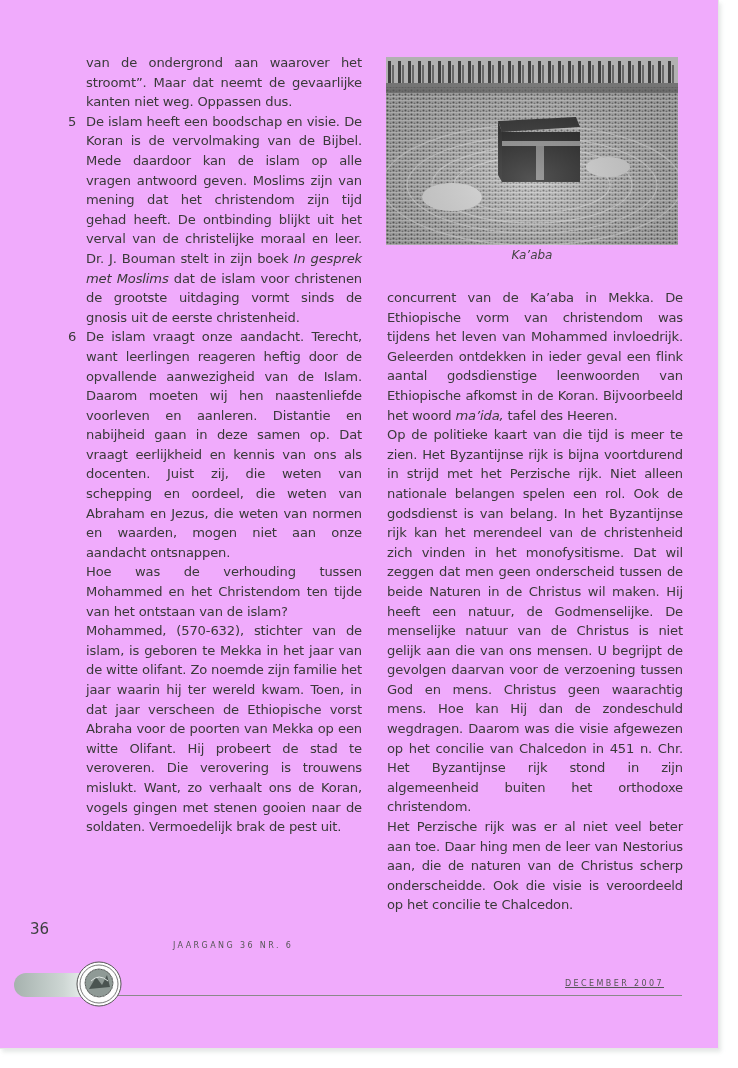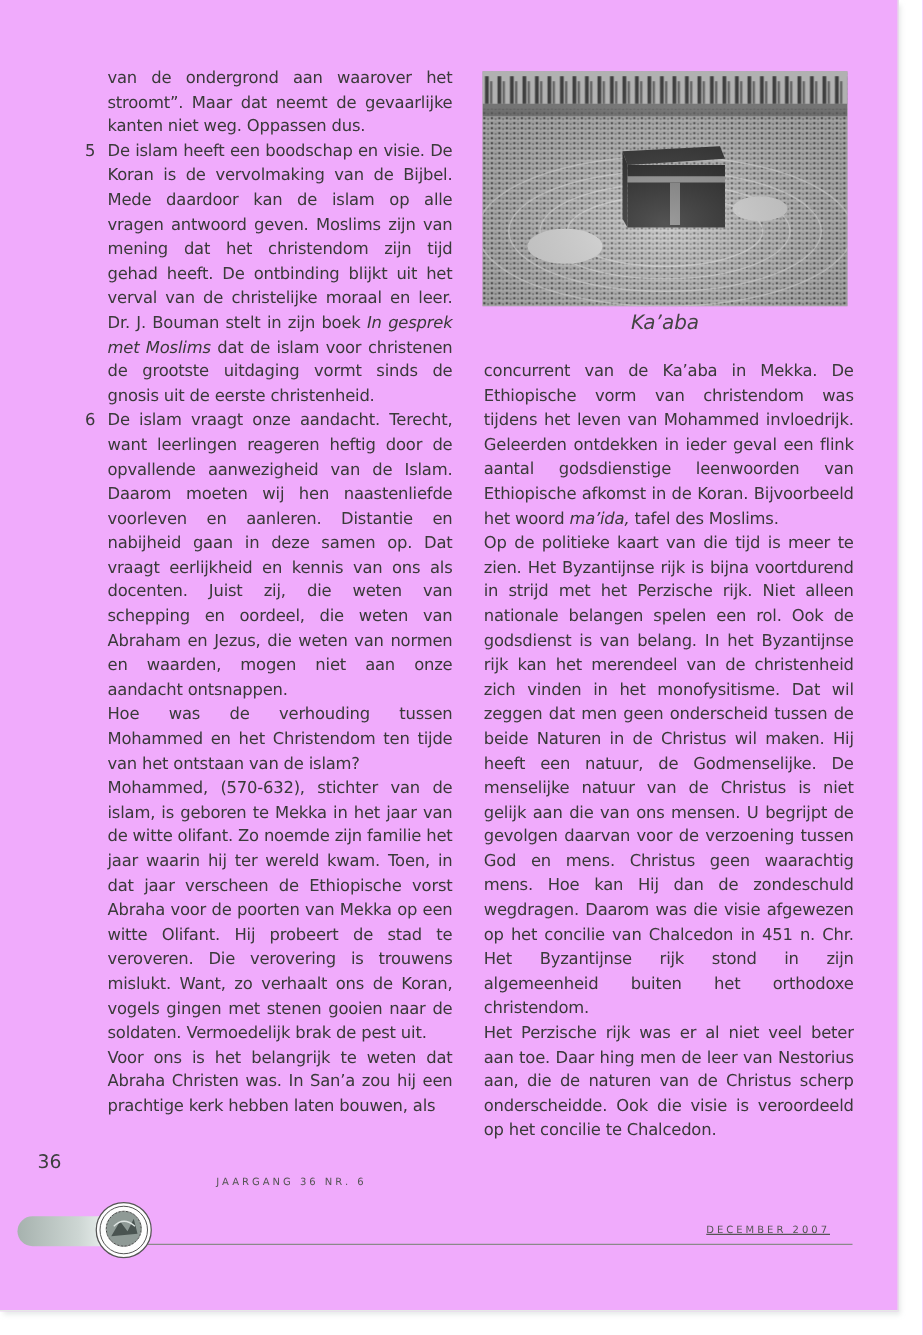--- a/index.html
+++ b/index.html
@@ -72,21 +72,21 @@
     }
     .figure svg {
       display: block;
     }
     .caption {
       position: absolute;
       left: 386px;
       top: 248px;
       width: 292px;
       text-align: center;
-      font-size: 16px;
+      font-size: 12px;
       font-style: italic;
       color: #444;
     }
     .footer-tab {
       position: absolute;
       left: 14px;
       top: 973px;
       width: 70px;
       height: 24px;
       border-radius: 12px 0 0 12px;
@@ -144,21 +144,20 @@
     <p class="numbered">
       <span class="num">5</span><span>De islam heeft een boodschap en visie. De Koran is de vervolmaking van de Bijbel. Mede daardoor kan de islam op alle vragen antwoord geven. Moslims zijn van mening dat het christendom zijn tijd gehad heeft. De ontbinding blijkt uit het verval van de christelijke moraal en leer. Dr. J. Bouman stelt in zijn boek </span><em>In gesprek met Moslims</em><span> dat de islam voor christenen de grootste uitdaging vormt sinds de gnosis uit de eerste christenheid.</span>
     </p>
 
     <p class="numbered">
       <span class="num">6</span><span>De islam vraagt onze aandacht. Terecht, want leerlingen reageren heftig door de opvallende aanwezigheid van de Islam. Daarom moeten wij hen naastenliefde voorleven en aanleren. Distantie en nabijheid gaan in deze samen op. Dat vraagt eerlijkheid en kennis van ons als docenten. Juist zij, die weten van schepping en oordeel, die weten van Abraham en Jezus, die weten van normen en waarden, mogen niet aan onze aandacht ontsnappen.</span>
     </p>
 
     <p>Hoe was de verhouding tussen Mohammed en het Christendom ten tijde van het ontstaan van de islam?</p>
     <p>Mohammed, (570-632), stichter van de islam, is geboren te Mekka in het jaar van de witte olifant. Zo noemde zijn familie het jaar waarin hij ter wereld kwam. Toen, in dat jaar verscheen de Ethiopische vorst Abraha voor de poorten van Mekka op een witte Olifant. Hij probeert de stad te veroveren. Die verovering is trouwens mislukt. Want, zo verhaalt ons de Koran, vogels gingen met stenen gooien naar de soldaten. Vermoedelijk brak de pest uit.</p>
-    <p>Voor ons is het belangrijk te weten dat Abraha Christen was. In San’a zou hij een prachtige kerk hebben laten bouwen, als</p>
   </div>
 
   <div class="figure">
     <svg width="292" height="188" viewBox="0 0 292 188">
       <defs>
         <pattern id="crowd" width="6" height="4" patternUnits="userSpaceOnUse">
           <rect width="6" height="4" fill="#b4b4b4"></rect>
           <circle cx="1.5" cy="1.5" r="1" fill="#5a5a5a"></circle>
           <circle cx="4.5" cy="2.5" r="0.9" fill="#7a7a7a"></circle>
           <rect x="0" y="3" width="6" height="0.6" fill="#d6d6d6"></rect>
@@ -186,21 +185,21 @@
       <polygon points="112,64 116,75 116,125 112,118" fill="#1f1f1f"></polygon>
       <rect x="116" y="75" width="78" height="50" fill="#1a1a1a"></rect>
       <rect x="116" y="84" width="78" height="5" fill="#8a8a8a"></rect>
       <rect x="150" y="89" width="8" height="34" fill="#7a7a7a"></rect>
       <rect x="0" y="0" width="292" height="188" fill="url(#light)"></rect>
     </svg>
   </div>
   <div class="caption">Ka’aba</div>
 
   <div class="col col-right">
-    <p><span>concurrent van de Ka’aba in Mekka. De Ethiopische vorm van christendom was tijdens het leven van Mohammed invloedrijk. Geleerden ontdekken in ieder geval een flink aantal godsdienstige leenwoorden van Ethiopische afkomst in de Koran. Bijvoorbeeld het woord </span><em>ma’ida,</em><span> tafel des Moslims.</span></p>
+    <p><span>concurrent van de Ka’aba in Mekka. De Ethiopische vorm van christendom was tijdens het leven van Mohammed invloedrijk. Geleerden ontdekken in ieder geval een flink aantal godsdienstige leenwoorden van Ethiopische afkomst in de Koran. Bijvoorbeeld het woord </span><em>ma’ida,</em><span> tafel des Heeren.</span></p>
     <p>Op de politieke kaart van die tijd is meer te zien. Het Byzantijnse rijk is bijna voortdurend in strijd met het Perzische rijk. Niet alleen nationale belangen spelen een rol. Ook de godsdienst is van belang. In het Byzantijnse rijk kan het merendeel van de christenheid zich vinden in het monofysitisme. Dat wil zeggen dat men geen onderscheid tussen de beide Naturen in de Christus wil maken. Hij heeft een natuur, de Godmenselijke. De menselijke natuur van de Christus is niet gelijk aan die van ons mensen. U begrijpt de gevolgen daarvan voor de verzoening tussen God en mens. Christus geen waarachtig mens. Hoe kan Hij dan de zondeschuld wegdragen. Daarom was die visie afgewezen op het concilie van Chalcedon in 451 n. Chr. Het Byzantijnse rijk stond in zijn algemeenheid buiten het orthodoxe christendom.</p>
     <p>Het Perzische rijk was er al niet veel beter aan toe. Daar hing men de leer van Nestorius aan, die de naturen van de Christus scherp onderscheidde. Ook die visie is veroordeeld op het concilie te Chalcedon.</p>
   </div>
 
   <div class="footer-tab"></div>
   <div class="footer-pagenum">36</div>
   <div class="footer-line"></div>
   <svg class="footer-emblem" viewBox="0 0 46 46">
     <circle cx="23" cy="23" r="22" fill="#fdfdfd" stroke="#555" stroke-width="1"></circle>
     <circle cx="23" cy="23" r="19" fill="none" stroke="#555" stroke-width="0.8"></circle>

